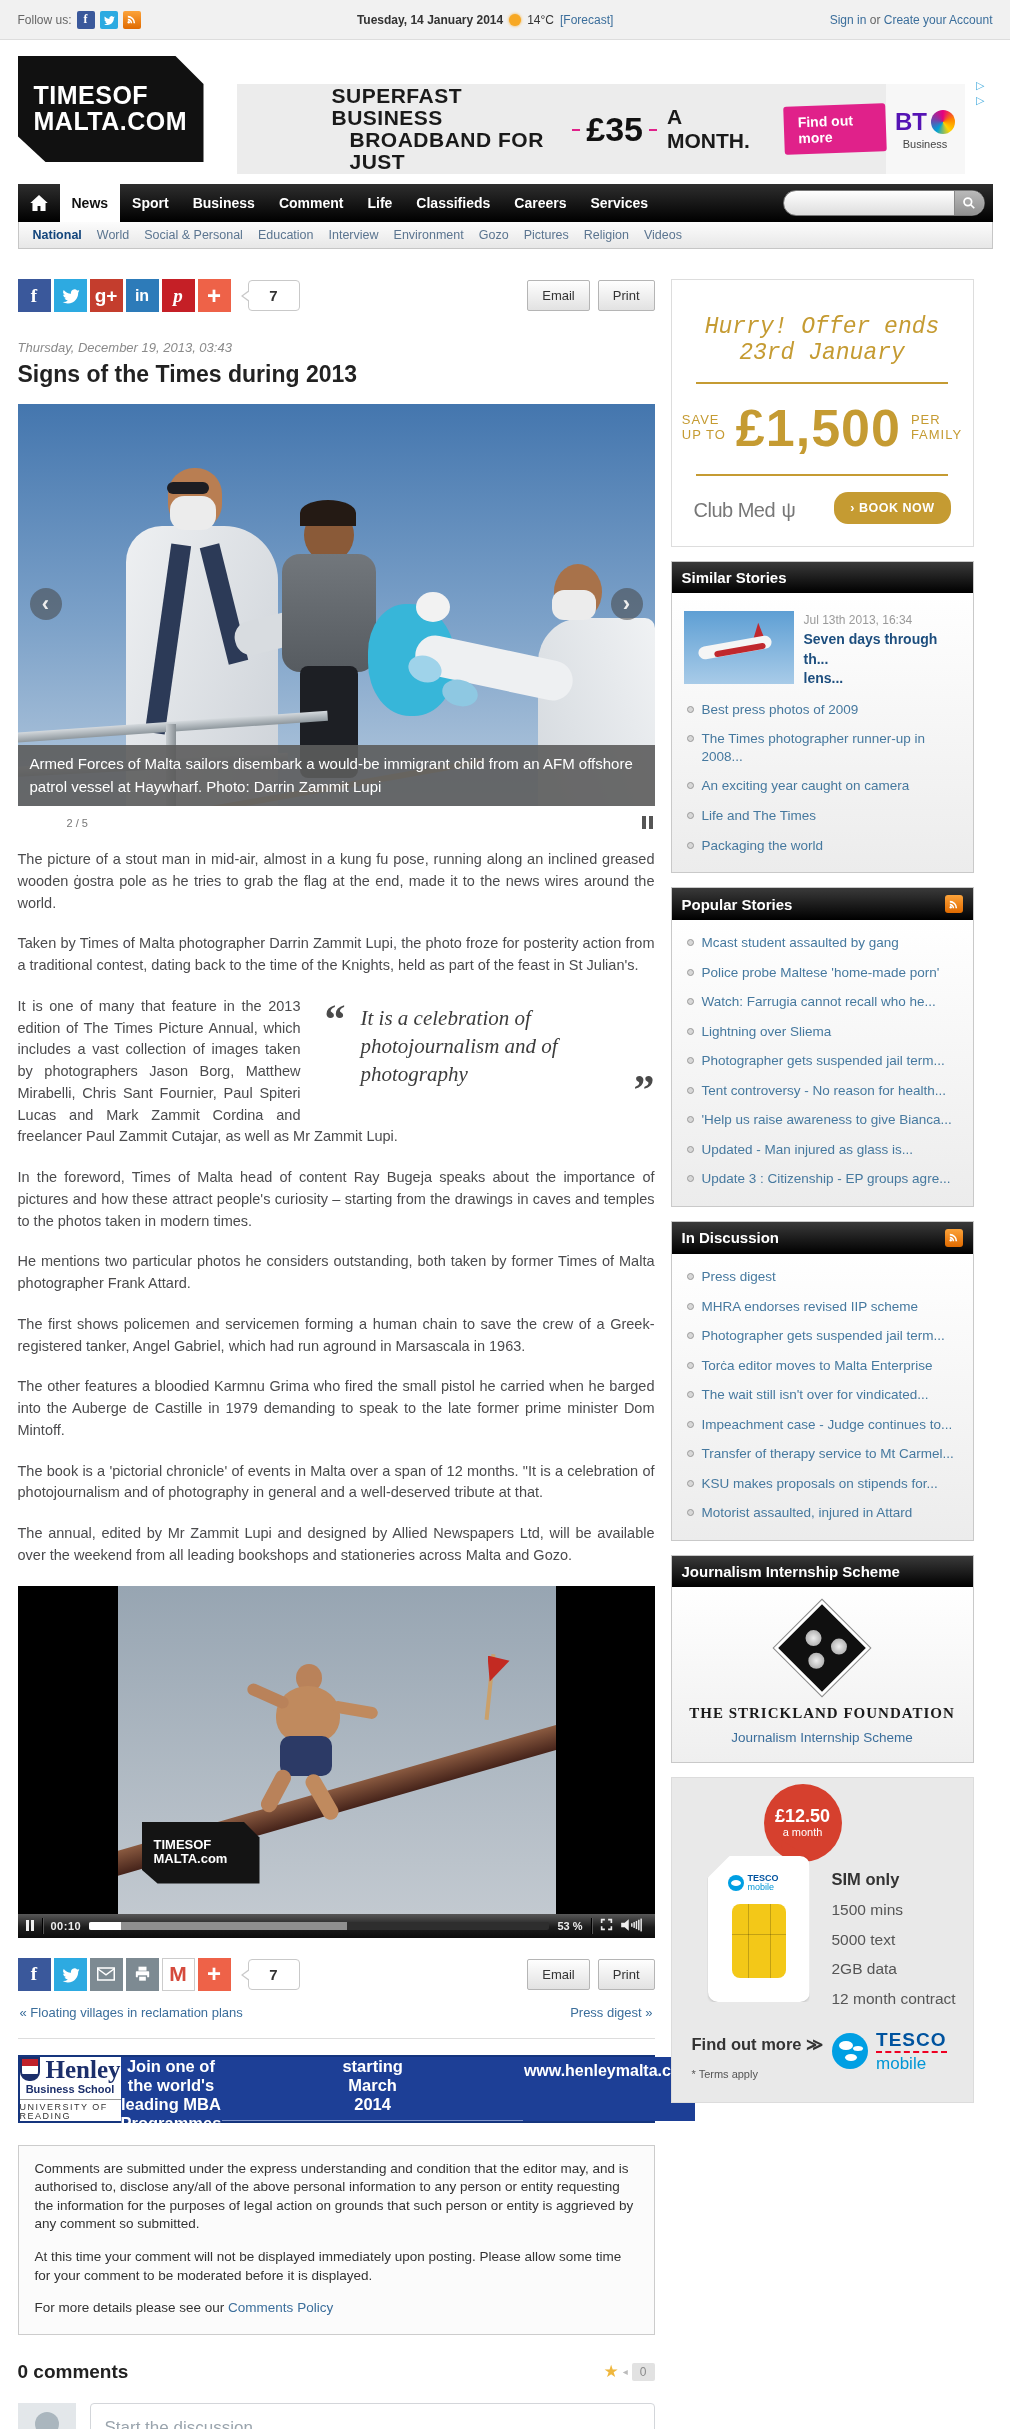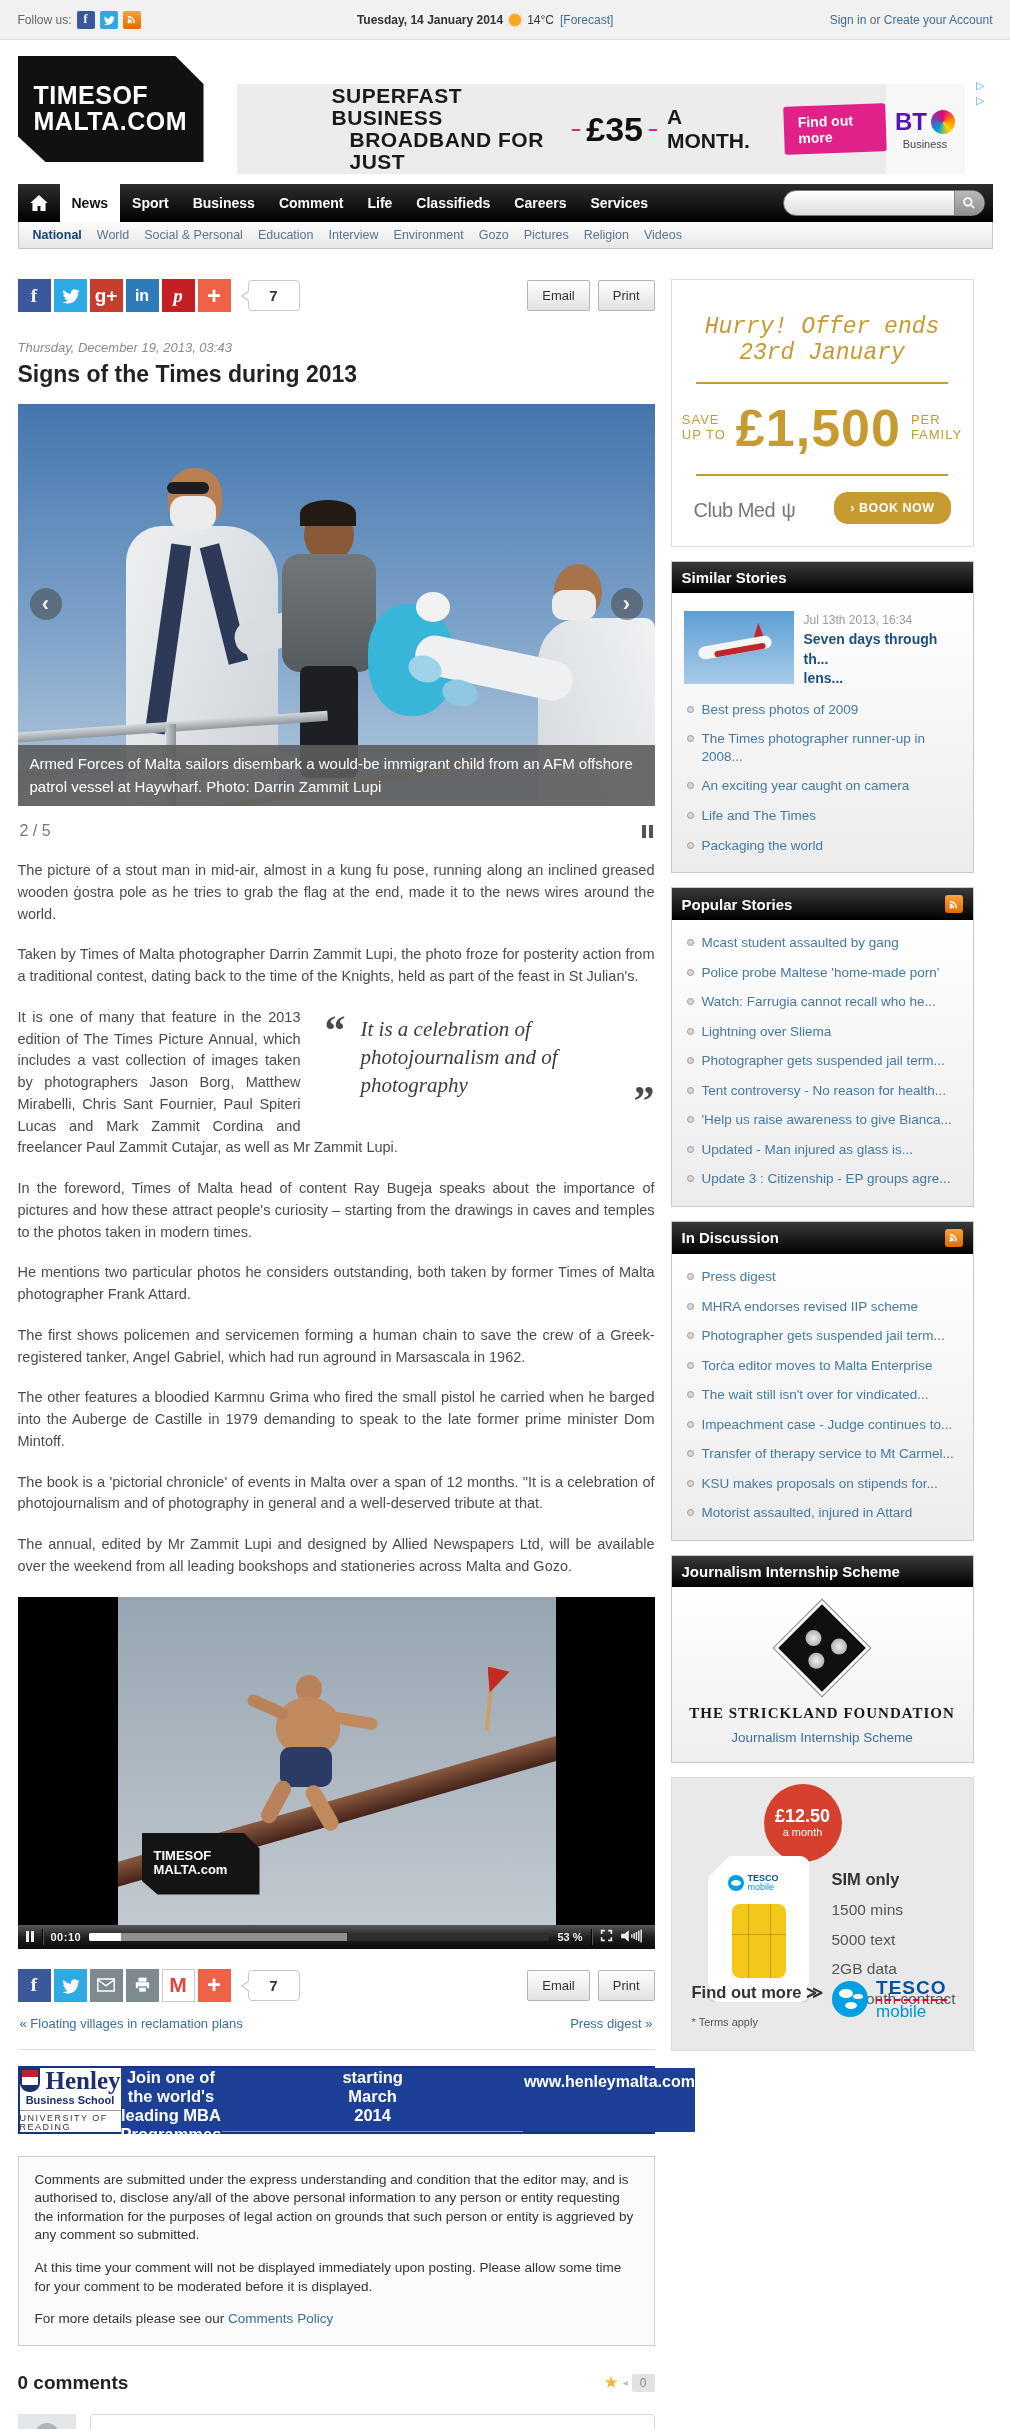--- a/index.html
+++ b/index.html
@@ -80,21 +80,21 @@
   .btn{background:linear-gradient(#fefefe,#e2e2e2);border:1px solid #b5b5b5;border-radius:2px;padding:7px 14px;font-size:13px;color:#333;}
 
   
   .posted{margin-top:28px;font-style:italic;color:#8a8a8a;font-size:13px;}
   h1.title{font-size:23px;color:#222;margin:6px 0 16px;font-weight:bold;}
   .photo{position:relative;width:637px;height:402px;overflow:hidden;background:linear-gradient(180deg,#4476ae 0%,#7da2c9 55%,#b6cade 100%);}
   .ph{position:absolute;}
   .caption{position:absolute;left:0;right:0;bottom:0;background:rgba(92,92,92,.9);color:#fff;font-size:15px;line-height:1.5;padding:8px 12px;}
   .arrow{position:absolute;top:50%;margin-top:-17px;width:32px;height:32px;border-radius:50%;background:rgba(70,70,70,.55);color:#eee;display:flex;align-items:center;justify-content:center;font-size:22px;font-weight:bold;}
   .arrow.l{left:12px;}.arrow.r{right:12px;}
-  .slide-row{display:flex;justify-content:space-between;align-items:center;color:#777;font-size:16px;padding:16px 2px 6px;}
+  .slide-row{display:flex;justify-content:space-between;align-items:center;color:#777;font-size:11px;padding:10px 2px 6px;margin-left:47px;}
   .pause{display:flex;gap:3px;}
   .pause i{display:block;width:4px;height:13px;background:#555;}
 
   .body-text{margin-top:14px;}
   .body-text p{color:#4b4b4d;font-size:14.5px;line-height:1.5;text-align:justify;margin-bottom:19px;}
   .pullquote{float:right;width:330px;margin:6px 0 8px 24px;position:relative;padding:2px 36px 14px;}
   .pq-mark{font-family:"Liberation Serif",serif;font-weight:bold;font-size:42px;color:#4a4a4a;position:absolute;line-height:1;}
   .pq-open{left:0;top:-4px;}
   .pq-close{right:0;bottom:-8px;}
   .pq-text{font-family:"Liberation Serif",serif;font-style:italic;font-size:21px;color:#3c3c3c;line-height:1.35;}
@@ -189,21 +189,21 @@
 
   .intern-body{background:linear-gradient(#fff,#efefef);text-align:center;padding:18px 0 16px;}
   .diamond{width:62px;height:62px;background:#101010;transform:rotate(45deg);margin:12px auto 26px;position:relative;box-shadow:0 0 0 3px #fff,0 0 0 4px #888;}
   .diamond i{position:absolute;width:16px;height:16px;border-radius:50%;background:radial-gradient(#eee,#9a9a9a);}
   .diamond i:nth-child(1){left:10px;top:22px;}
   .diamond i:nth-child(2){left:34px;top:10px;}
   .diamond i:nth-child(3){left:28px;top:36px;}
   .strickland{font-family:"Liberation Serif",serif;font-size:15px;letter-spacing:1px;color:#1a1a1a;font-weight:bold;}
   .intern-link{display:inline-block;margin-top:8px;font-size:13.5px;color:#3b6e9b;}
 
-  .tesco{background:#e9e9e9;border:1px solid #dcdcdc;height:274px;position:relative;overflow:hidden;}
+  .tesco{background:#e9e9e9;border:1px solid #dcdcdc;height:326px;position:relative;overflow:hidden;}
   .t-bubble{position:absolute;left:92px;top:6px;width:78px;height:78px;border-radius:50%;background:#d6402e;color:#fff;display:flex;flex-direction:column;align-items:center;justify-content:center;line-height:1;}
   .t-bubble::after{content:"";position:absolute;left:10px;bottom:-6px;border:10px solid transparent;border-top:14px solid #d6402e;transform:rotate(30deg);}
   .t-b1{font-weight:bold;font-size:18px;}
   .t-b2{font-size:11px;margin-top:2px;}
   .t-sim{position:absolute;left:36px;top:78px;width:102px;height:146px;background:#fff;border-radius:10px;clip-path:polygon(22px 0,100% 0,100% 100%,0 100%,0 22px);box-shadow:0 1px 3px rgba(0,0,0,.2);}
   .t-sim-logo{display:flex;align-items:center;gap:4px;margin:18px 0 0 20px;}
   .t-dot{width:16px;height:16px;border-radius:50%;background:#009fe3;position:relative;}
   .t-dot::after{content:"";position:absolute;left:3px;top:5px;width:10px;height:6px;border-radius:50%;background:#fff;}
   .t-sim-txt{font-size:9px;color:#00539f;font-weight:bold;line-height:1;}
   .t-sim-txt span{display:block;color:#0096d6;font-weight:normal;}
@@ -392,21 +392,21 @@
         <div class="clearfix">
           <div class="pullquote">
             <span class="pq-mark pq-open">“</span>
             <div class="pq-text">It is a celebration of photojournalism and of photography</div>
             <span class="pq-mark pq-close">”</span>
           </div>
           <p>It is one of many that feature in the 2013 edition of The Times Picture Annual, which includes a vast collection of images taken by photographers Jason Borg, Matthew Mirabelli, Chris Sant Fournier, Paul Spiteri Lucas and Mark Zammit Cordina and freelancer Paul Zammit Cutajar, as well as Mr Zammit Lupi.</p>
         </div>
         <p>In the foreword, Times of Malta head of content Ray Bugeja speaks about the importance of pictures and how these attract people's curiosity – starting from the drawings in caves and temples to the photos taken in modern times.</p>
         <p>He mentions two particular photos he considers outstanding, both taken by former Times of Malta photographer Frank Attard.</p>
-        <p>The first shows policemen and servicemen forming a human chain to save the crew of a Greek-registered tanker, Angel Gabriel, which had run aground in Marsascala in 1962.</p>
+        <p>The first shows policemen and servicemen forming a human chain to save the crew of a Greek-registered tanker, Angel Gabriel, which had run aground in Marsascala in 1963.</p>
         <p>The other features a bloodied Karmnu Grima who fired the small pistol he carried when he barged into the Auberge de Castille in 1979 demanding to speak to the late former prime minister Dom Mintoff.</p>
         <p>The book is a 'pictorial chronicle' of events in Malta over a span of 12 months. "It is a celebration of photojournalism and of photography in general and a well-deserved tribute at that.</p>
         <p>The annual, edited by Mr Zammit Lupi and designed by Allied Newspapers Ltd, will be available over the weekend from all leading bookshops and stationeries across Malta and Gozo.</p>
       </div>
 
       <div class="video">
         <div class="vframe">
           <div class="pole"></div>
           <div class="flagstick"></div>
           <div class="flagcloth"></div>

